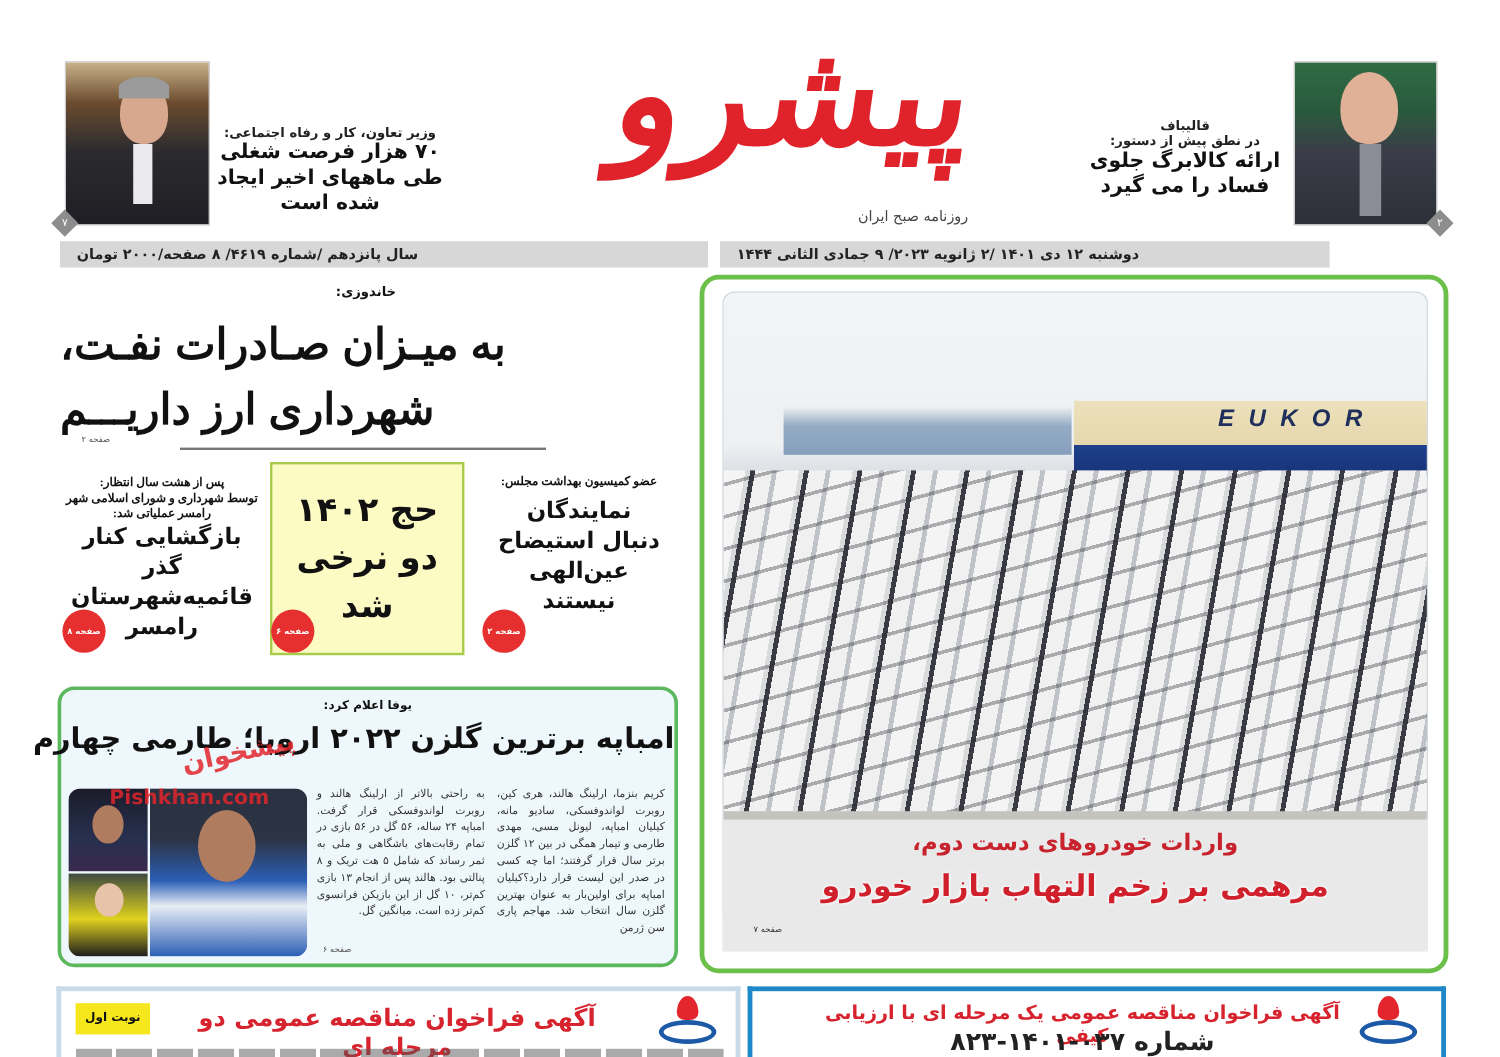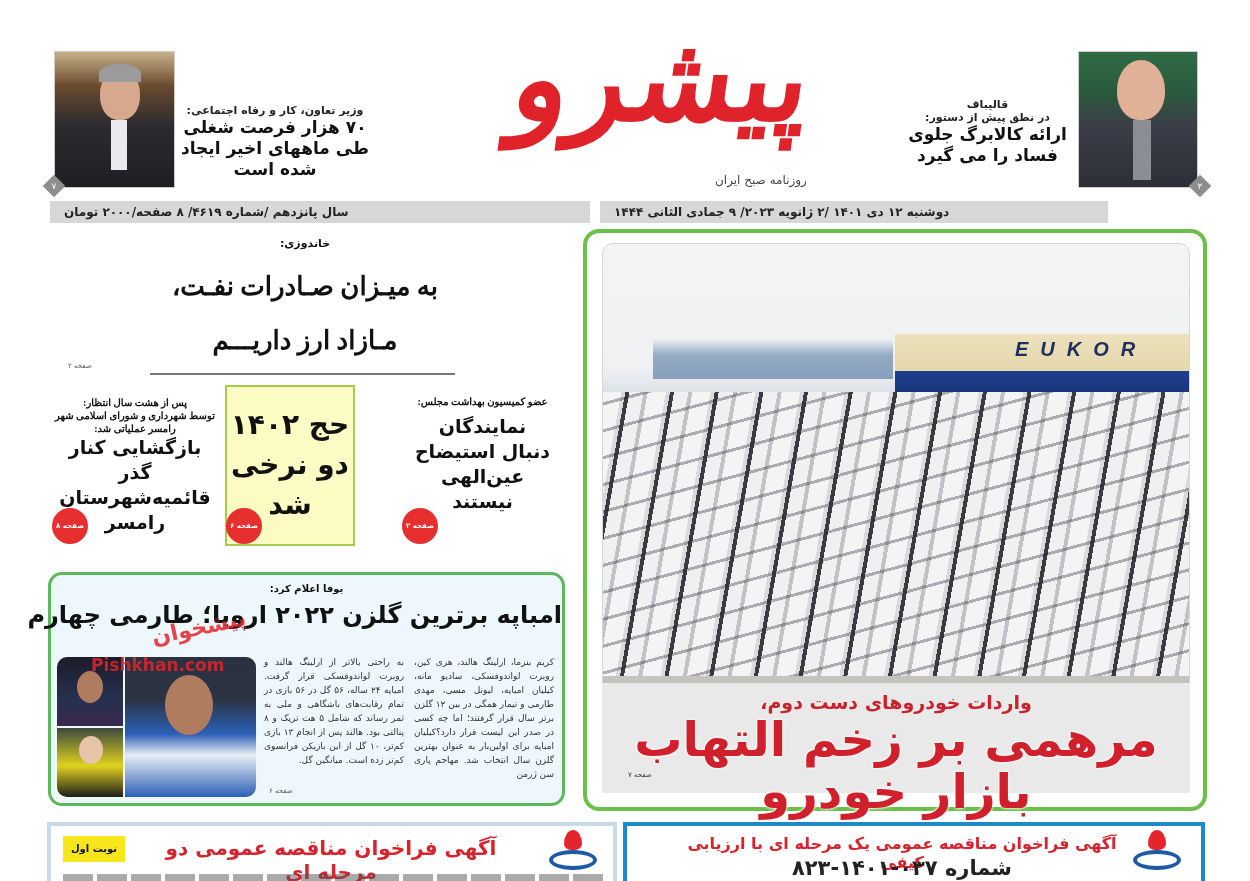--- a/index.html
+++ b/index.html
@@ -27,29 +27,29 @@
   .diamond span { display: block; transform: rotate(-45deg); color: #fff; font-size: 9px; text-align: center; line-height: 16px; }
 
   .side-story { text-align: center; }
   .kicker { font-size: 11px; font-weight: bold; color: #222; }
   .side-title { font-size: 17px; font-weight: bold; line-height: 21px; color: #111; }
 
   .info-bar { top: 201px; height: 22px; background: #d7d7d7; font-size: 12px; font-weight: bold; line-height: 22px; color: #222; padding: 0 14px; }
 
   
   .hl-kicker { left: 50px; top: 237px; width: 510px; text-align: center; font-size: 11px; font-weight: bold; }
-  .hl-main { left: 50px; top: 260px; width: 510px; text-align: center; font-family: Liberation Serif, serif; font-weight: bold; font-size: 26px; line-height: 54px; color: #111; letter-spacing: 1px; }
+  .hl-main { left: 50px; top: 260px; width: 510px; text-align: left; font-family: Liberation Sans, sans-serif; font-weight: bold; font-size: 36px; line-height: 54px; color: #111; letter-spacing: 1px; }
   .hl-rule { left: 150px; top: 373px; width: 305px; height: 2px; background: #777; }
   .page-ref { font-size: 7px; color: #555; }
 
   .mini-story { text-align: center; }
   .mini-kicker { font-size: 10px; font-weight: bold; line-height: 13px; font-family: Liberation Serif, serif; }
   .mini-title { font-size: 19px; font-weight: bold; line-height: 25px; }
 
-  .hajj-box { left: 225px; top: 385px; width: 130px; height: 161px; background: #fdfbc4; border: 2px solid #a7cc4d; text-align: center; }
+  .hajj-box { left: 225px; top: 385px; width: 162px; height: 161px; background: #fdfbc4; border: 2px solid #a7cc4d; text-align: center; }
   .hajj-title { font-size: 28px; font-weight: bold; line-height: 40px; padding-top: 18px; }
 
   .page-badge { width: 36px; height: 36px; border-radius: 50%; background: #e62f2f; color: #fff; font-size: 7px; text-align: center; line-height: 36px; font-weight: bold; }
 
   .sports-box { left: 48px; top: 572px; width: 517px; height: 234px; border: 3px solid #5cb85c; border-radius: 14px; background: #eef7fb; }
   .sp-kicker { position: absolute; right: 0; left: 0; top: 8px; text-align: center; font-size: 10px; font-weight: bold; }
   .sp-title { position: absolute; right: 0; left: 0; top: 26px; text-align: center; font-size: 24px; font-weight: bold; white-space: nowrap; }
   .sp-col { position: absolute; top: 80px; width: 140px; font-size: 9px; line-height: 14px; color: #333; text-align: justify; }
   .sp-photos { position: absolute; left: 6px; top: 82px; width: 199px; height: 140px; border-radius: 10px; overflow: hidden; }
   .sp-ph1 { position: absolute; left: 0; top: 0; width: 66px; height: 69px; background: linear-gradient(180deg, #1c1c2a, #26304f 60%, #3a2a4f); }
@@ -67,21 +67,21 @@
   .city { position: absolute; left: 50px; top: 95px; width: 240px; height: 40px; background: linear-gradient(180deg, transparent 0%, #7d9ab8 40%, #6e8bb0 100%); opacity: .8; }
   .lot { position: absolute; left: 0; top: 148px; width: 588px; height: 284px; background:
         repeating-linear-gradient(165deg, rgba(255,255,255,.0) 0 10px, rgba(40,40,50,.35) 10px 13px, rgba(255,255,255,.0) 13px 26px),
         repeating-linear-gradient(100deg, #f4f4f4 0 18px, #d9dadc 18px 22px, #3a3b42 22px 26px, #f0f0f0 26px 40px, #bfc2c7 40px 44px);
       }
   .lot-ground { position: absolute; left: 0; bottom: 0; width: 588px; height: 70px; background: linear-gradient(170deg, transparent 0 45%, #d8d2c4 45% 100%); opacity: .7; }
   .parking-numbers { position: absolute; left: 20px; bottom: 10px; font-size: 16px; font-weight: bold; color: rgba(255,255,255,.85); letter-spacing: 16px; direction: ltr; transform: rotate(8deg); font-family: "Liberation Sans", sans-serif; }
 
   .feature-caption { position: absolute; left: 15px; top: 450px; width: 588px; height: 110px; background: #e9e9e9; text-align: center; }
   .fc-kicker { font-size: 19px; font-weight: bold; color: #c8232d; padding-top: 8px; }
-  .fc-title { font-size: 48px; font-weight: bold; color: #d0202c; line-height: 52px; text-shadow: 0 0 3px #fff, 0 0 3px #fff; }
+  .fc-title { font-size: 25px; font-weight: bold; color: #d0202c; line-height: 52px; text-shadow: 0 0 3px #fff, 0 0 3px #fff; }
   .fc-page { position: absolute; left: 26px; bottom: 14px; font-size: 7px; color: #333; text-align: center; }
 
   
   .ad-left { left: 47px; top: 822px; width: 570px; height: 70px; border: 4px solid #c9dbe9; border-bottom: none; background: #fff; }
   .ad-right { left: 623px; top: 822px; width: 582px; height: 70px; border: 4px solid #1e88c8; border-bottom: none; background: #fff; }
   .ad-title-l { position: absolute; left: 110px; top: 10px; width: 340px; text-align: center; font-size: 20px; font-weight: bold; color: #d7232e; }
   .ad-badge { position: absolute; left: 12px; top: 10px; width: 62px; height: 26px; background: #f6e71c; font-size: 10px; font-weight: bold; line-height: 26px; text-align: center; }
   .ad-title-r { position: absolute; left: 60px; top: 8px; width: 430px; text-align: center; font-size: 16px; font-weight: bold; color: #d7232e; }
   .ad-num-r { position: absolute; left: 60px; top: 30px; width: 430px; text-align: center; font-size: 21px; font-weight: bold; color: #222; }
   .nioc-logo { position: absolute; width: 60px; height: 46px; }
@@ -129,21 +129,21 @@
 <div class="abs info-bar" style="left:50px; width:540px; text-align:left;">
   <span>سال پانزدهم /شماره ۴۶۱۹/ ۸ صفحه/۲۰۰۰ تومان</span>
 </div>
 <div class="abs info-bar" style="left:600px; width:508px; text-align:left;">
   <span>دوشنبه ۱۲ دی ۱۴۰۱ /۲ ژانویه ۲۰۲۳/ ۹ جمادی الثانی ۱۴۴۴</span>
 </div>
 
 <div class="abs hl-kicker">خاندوزی:</div>
 <div class="abs hl-main">
   <div>به میـزان صـادرات نفـت،</div>
-  <div>مـازاد ارز داریـــم</div>
+  <div>شهرداری ارز داریـــم</div>
 </div>
 <div class="abs page-ref" style="left:68px; top:362px;">صفحه ۲</div>
 <div class="abs hl-rule"></div>
 
 <div class="abs mini-story" style="left:400px; top:395px; width:165px;">
   <div class="mini-kicker">عضو کمیسیون بهداشت مجلس:</div>
   <div class="mini-title" style="margin-top:6px;">نمایندگان</div>
   <div class="mini-title">دنبال استیضاح</div>
   <div class="mini-title">عین‌الهی</div>
   <div class="mini-title">نیستند</div>

